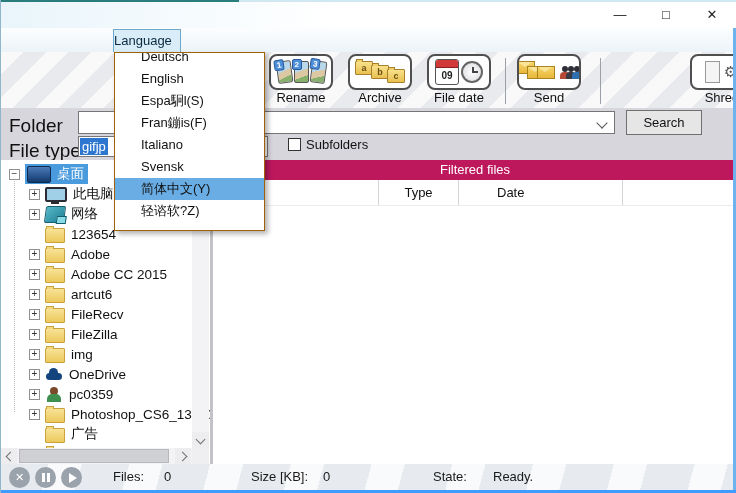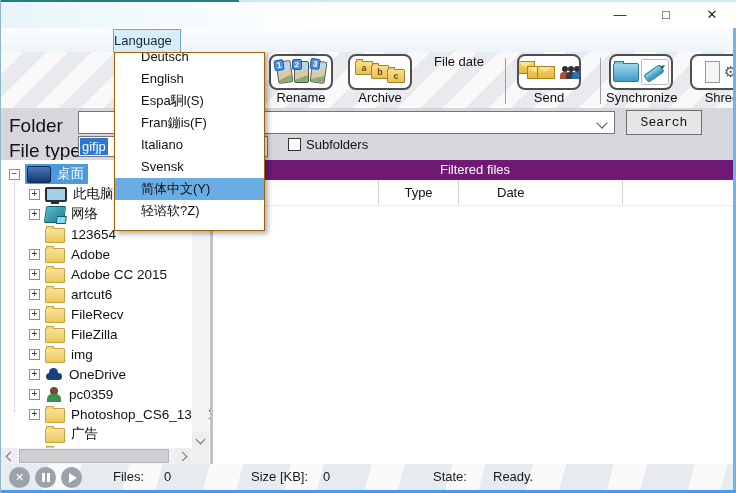--- a/index.html
+++ b/index.html
@@ -78,21 +78,21 @@
   
   .fields{position:absolute;left:0;top:108px;width:736px;height:52px;background:#d8d6dd;}
   .flabel{position:absolute;left:8px;font-size:19px;color:#111;}
   .combobox{position:absolute;left:77px;top:3px;width:537px;height:23px;background:#fff;
             border:1px solid #767676;box-sizing:border-box;}
   .combobox input{position:absolute;left:2px;top:1px;right:20px;bottom:1px;border:none;outline:none;
             font-size:13px;font-family:inherit;background:transparent;}
   .cb-arrow{position:absolute;right:8px;top:7px;width:7px;height:7px;border-right:1.6px solid #555;
             border-bottom:1.6px solid #555;transform:rotate(45deg);}
   .searchbtn{position:absolute;left:625px;top:2px;width:76px;height:25px;background:#e6e6e6;
-             border:1px solid #707070;font-size:13px;color:#111;font-family:Liberation Mono, monospace;cursor:default;}
+             border:1px solid #707070;font-size:13px;color:#111;font-family:Liberation Sans, sans-serif;cursor:default;}
   .ftinput{position:absolute;left:77px;top:28px;width:190px;height:21px;background:#fff;
            border:1px solid #767676;box-sizing:border-box;overflow:hidden;}
   .ftsel{display:inline-block;margin:1px 0 0 1px;padding:0 2px;background:#2e77d0;color:#fff;
          font-size:13px;line-height:17px;}
   .chk{position:absolute;left:287px;top:30px;width:13px;height:13px;background:#fff;border:1px solid #333;box-sizing:border-box;}
   .chklabel{position:absolute;left:305px;top:29px;font-size:13px;color:#111;}
   
   .main{position:absolute;left:0;top:160px;width:736px;height:304px;background:#fff;}
   .treepanel{position:absolute;left:0;top:0;width:209px;height:304px;background:#fff;overflow:hidden;}
   .treerows{position:absolute;left:0;top:0;width:209px;height:288px;overflow:hidden;}
@@ -122,21 +122,21 @@
   .vthumb{position:absolute;left:1px;top:2px;width:15px;height:66px;background:#cfd0d4;border:1px solid #b8b8bc;box-sizing:border-box;}
   .sbtn{position:absolute;background:#ededf0;display:flex;align-items:center;justify-content:center;}
   .arrow{width:6px;height:6px;border-right:1.5px solid #6f6f74;border-bottom:1.5px solid #6f6f74;}
   .a-down{transform:rotate(45deg);margin-top:-2px;} .a-left{transform:rotate(135deg);margin-left:2px;} .a-right{transform:rotate(-45deg);margin-right:2px;}
   .hscroll{position:absolute;left:0;top:288px;width:191px;height:16px;background:#f3f3f5;}
   .hthumb{position:absolute;left:18px;top:1px;width:150px;height:14px;background:#cfd0d4;border:1px solid #b8b8bc;box-sizing:border-box;}
   .corner{position:absolute;left:191px;top:288px;width:17px;height:16px;background:#efeff2;}
   .splitter{position:absolute;left:209px;top:0;width:3px;height:304px;background:#c3c3c7;}
   
   .rightpanel{position:absolute;left:212px;top:0;width:524px;height:304px;background:#fff;}
-  .panelbar{position:absolute;left:0;top:0;width:524px;height:20px;background:#701a75;}
+  .panelbar{position:absolute;left:0;top:0;width:524px;height:20px;background:#be185d;}
   .panelbar-left{position:absolute;left:0;top:0;width:28px;height:20px;background:#ccd0d4;}
   .collapsebtn{position:absolute;left:2px;top:2px;width:23px;height:16px;background:#d8d7dc;border:1px solid #9a9a9e;
                font-size:11px;line-height:14px;text-align:center;color:#333;padding:0;font-family:inherit;}
   .paneltitle{position:absolute;left:0;right:0;top:0;height:20px;text-align:center;font-size:13px;color:#fff;line-height:20px;}
   .colheader{position:absolute;left:0;top:20px;width:524px;height:26px;display:flex;background:#fff;border-bottom:1px solid #ececec;box-sizing:border-box;}
   .col{border-right:1px solid #d4d4d8;box-sizing:border-box;font-size:13px;color:#111;line-height:25px;}
   .listbody{position:absolute;left:0;top:46px;width:524px;height:258px;background:#fff;}
   
   .statusbar{position:absolute;left:0;top:464px;width:736px;height:26px;background:#e7eaee;
              background-image:repeating-linear-gradient(105deg,rgba(255,255,255,0) 0 46px,rgba(255,255,255,.75) 46px 78px);}
@@ -195,20 +195,27 @@
     <div class="tbtn" style="left:344px;">
       <div class="tb-icon">
         <span class="fold f1">a</span>
         <span class="fold f2">b</span>
         <span class="fold f3">c</span>
       </div>
       <div class="tb-label">Archive</div>
     </div>
 
     <div class="tbtn" style="left:423px;">
+      <div class="tb-icon">
+        <span class="cal">
+            <i></i>
+            <span>09</span>
+          </span>
+        <span class="clock"></span>
+      </div>
       <div class="tb-label">File date</div>
     </div>
 
     <div class="tsep" style="left:504px;"></div>
 
     <div class="tbtn" style="left:513px;">
       <div class="tb-icon">
         <span class="env e1"></span>
           <span class="env e2"></span>
           <span class="env e3"></span>
@@ -216,29 +223,20 @@
             <span class="person p1"></span>
             <span class="person p2"></span>
             <span class="person p3"></span>
           </span>
       </div>
       <div class="tb-label">Send</div>
     </div>
 
     <div class="tsep" style="left:599px;"></div>
 
-    <div class="tbtn" style="left:605px;">
-      <div class="tb-icon">
-        <span class="sfolder"></span>
-        <span class="marker-wrap">
-            <span class="marker"></span>
-          </span>
-      </div>
-      <div class="tb-label">Synchronize</div>
-    </div>
 
     <div class="tbtn" style="left:686px;">
       <div class="tb-icon">
         <span class="paper"></span>
           <span class="gears">⚙⚙</span>
       </div>
       <div class="tb-label">Shred</div>
     </div>
   </div>
 

